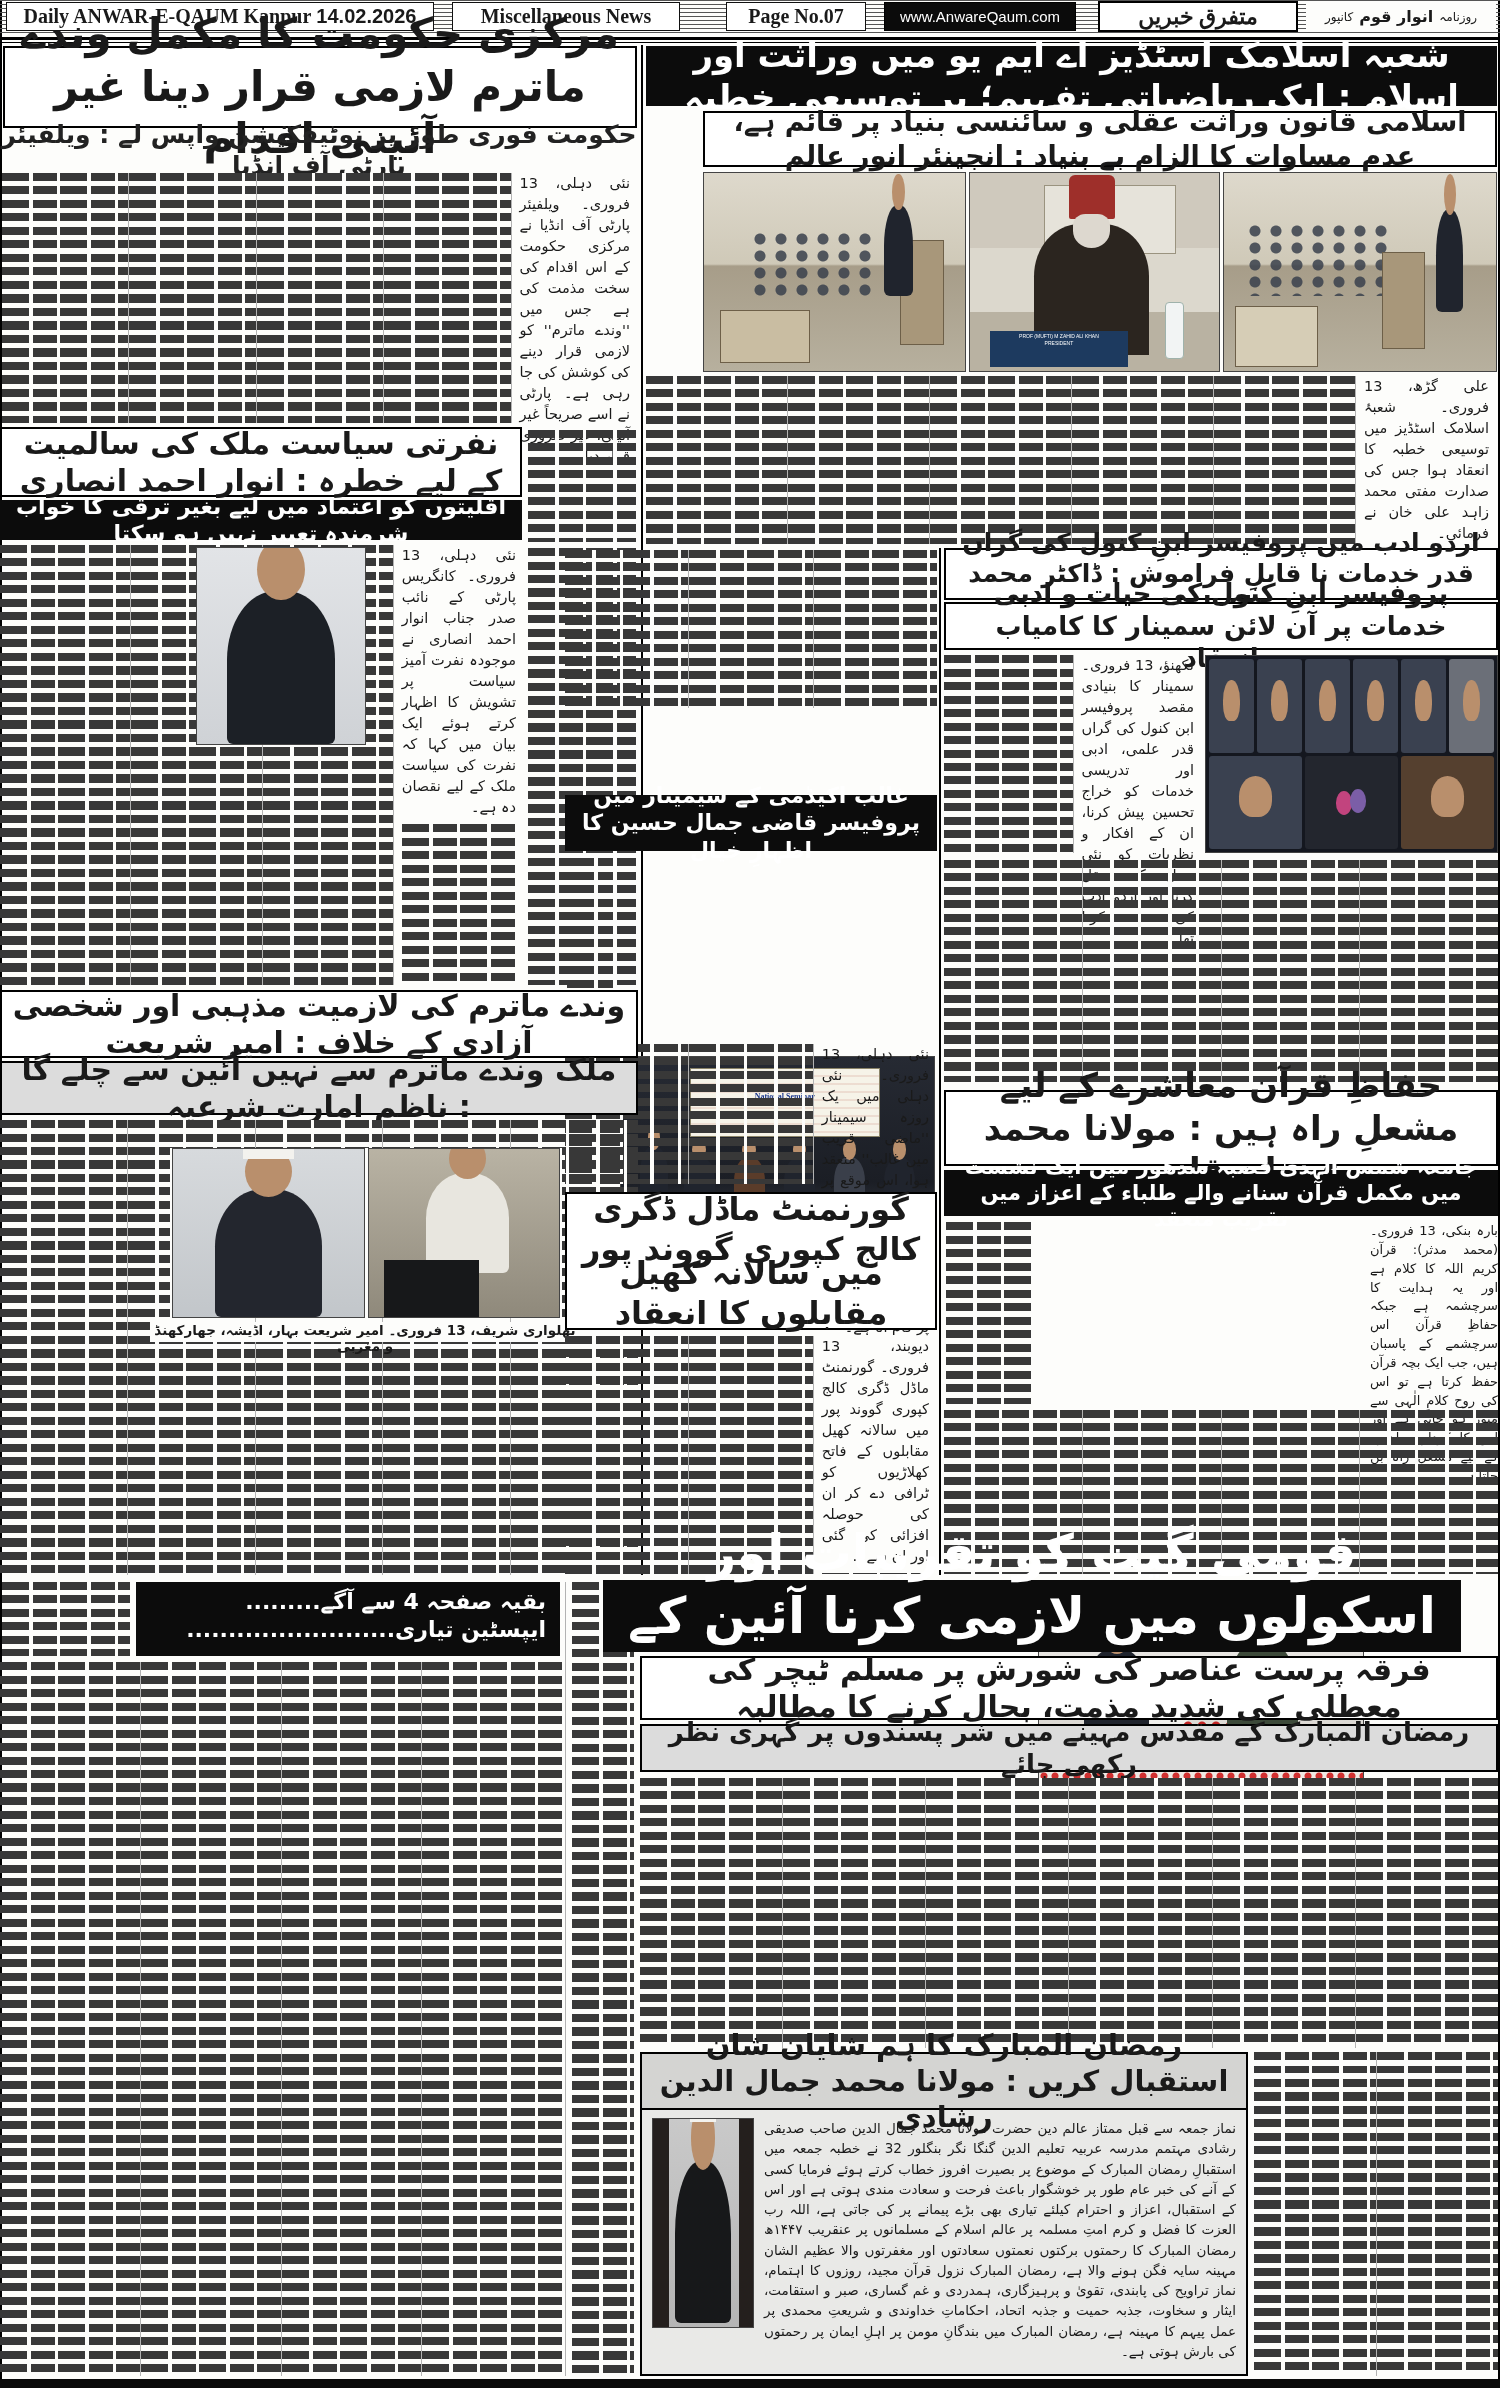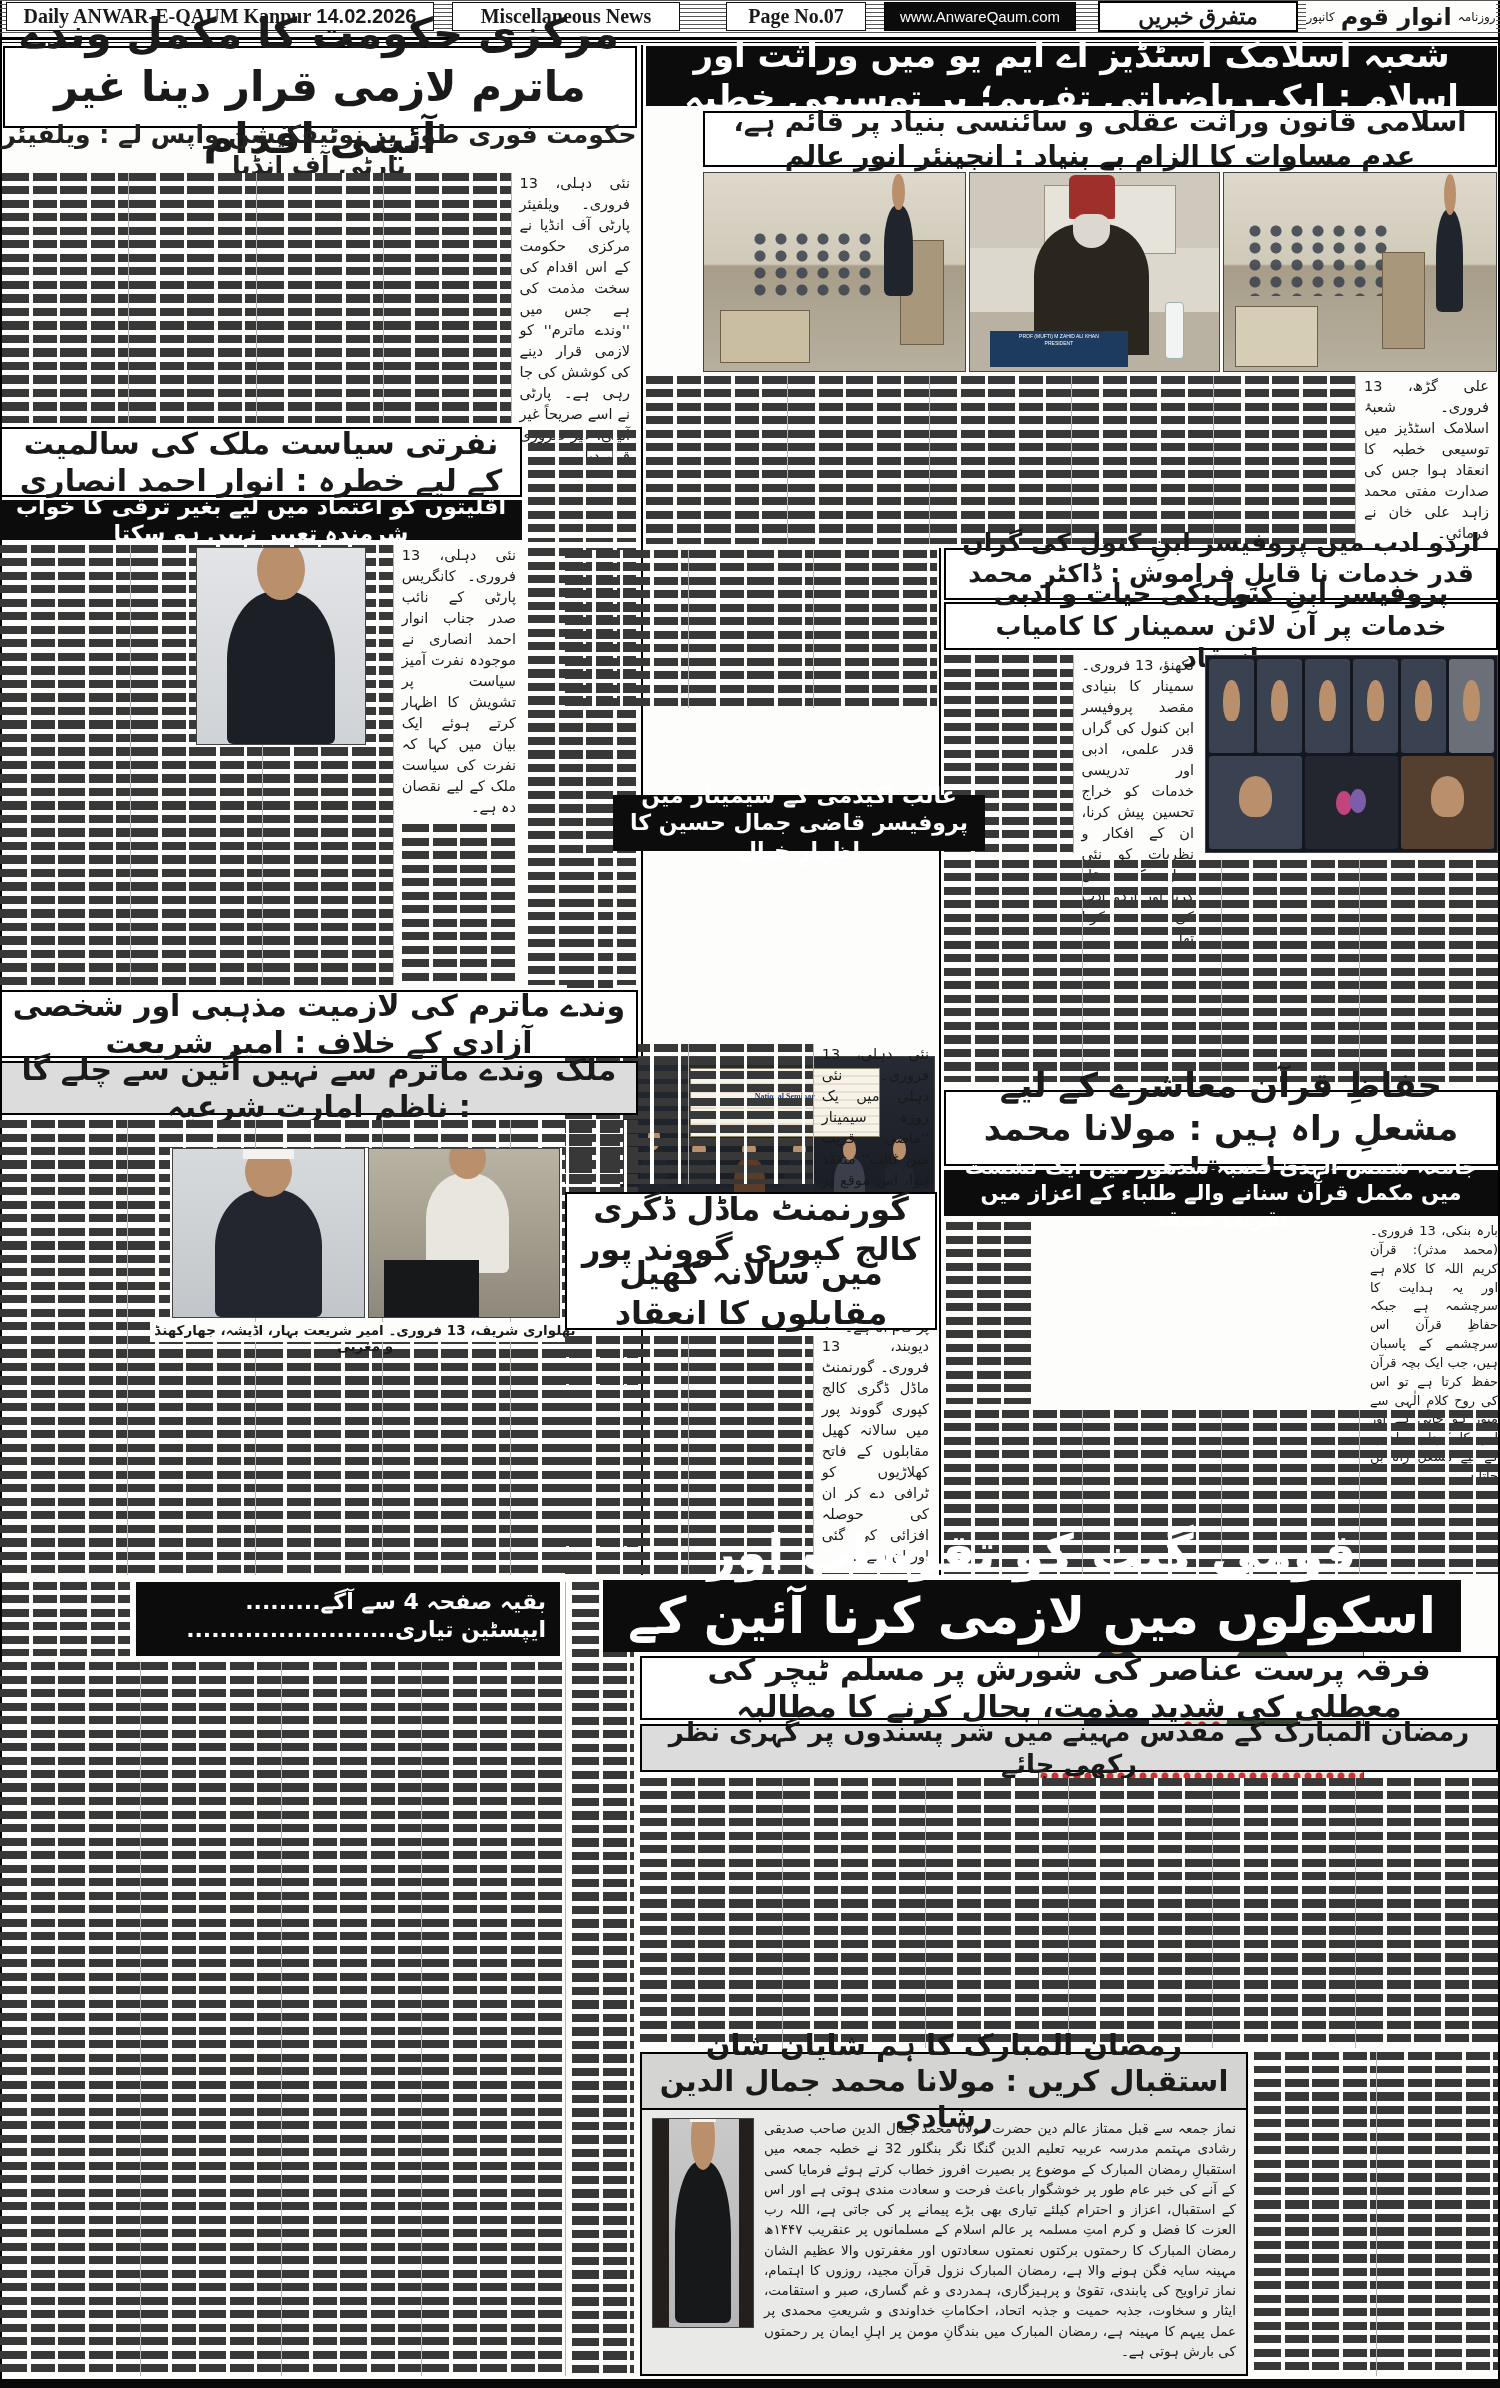--- a/index.html
+++ b/index.html
@@ -81,21 +81,21 @@
     <div class="abs mh-box ctr" style="left:6px;top:2px;width:428px;height:29px;">
       <span>Daily ANWAR-E-QAUM Kanpur</span>&nbsp;
       <span style="font-family:'Liberation Sans',sans-serif;font-weight:700;">14.02.2026</span>
     </div>
     <div class="abs mh-box ctr" style="left:452px;top:2px;width:228px;height:29px;">Miscellaneous News</div>
     <div class="abs mh-box ctr" style="left:726px;top:2px;width:140px;height:29px;">Page No.07</div>
     <div class="abs mh-dark ctr" style="left:884px;top:2px;width:192px;height:29px;">www.AnwareQaum.com</div>
     <div class="abs mh-box ctr ur" style="left:1098px;top:1px;width:200px;height:31px;border:2px solid #000;font-size:22px;font-weight:700;">متفرق خبریں</div>
     <div class="abs ctr ur" style="left:1306px;top:2px;width:190px;height:29px;background:#fdfdfb;gap:6px;">
       <span style="font-size:12px;">روزنامہ</span>
-      <span style="font-size:24px;font-weight:700;">انوار قوم</span>
+      <span style="font-size:16px;font-weight:700;">انوار قوم</span>
       <span style="font-size:12px;">کانپور</span>
     </div>
   </div>
   <div class="abs ruletop" style="left:0;top:37px;width:1500px;"></div>
 
   <div class="abs hbox ctr ur nasta" style="left:3px;top:46px;width:634px;height:82px;font-size:42px;">مرکزی حکومت کا مکمل وندے ماترم لازمی قرار دینا غیر آئینی اقدام</div>
   <div class="abs ctr ur nasta" style="left:0;top:131px;width:638px;height:38px;font-size:25px;color:#222;">حکومت فوری طور پر نوٹیفکیشن واپس لے : ویلفیئر پارٹی آف انڈیا</div>
   <div class="abs cols" style="left:2px;top:173px;width:636px;height:250px;">
     <div class="gcol lead-col">
         <p class="lead ur">نئی دہلی، 13 فروری۔ ویلفیئر پارٹی آف انڈیا نے مرکزی حکومت کے اس اقدام کی سخت مذمت کی ہے جس میں ''وندے ماترم'' کو لازمی قرار دینے کی کوشش کی جا رہی ہے۔ پارٹی نے اسے صریحاً غیر آئینی، غیر ضروری قرار دیا۔</p>
@@ -195,21 +195,21 @@
       </div>
     <div class="gcol greek"></div>
   </div>
   <div class="abs cols" style="left:944px;top:860px;width:554px;height:222px;">
     <div class="gcol greek"></div>
     <div class="gcol greek"></div>
     <div class="gcol greek"></div>
     <div class="gcol greek"></div>
   </div>
 
-  <div class="abs hband ctr ur nasta" style="left:565px;top:795px;width:372px;height:56px;font-size:22px;margin-left:48px;">غالب اکیڈمی کے سیمینار میں پروفیسر قاضی جمال حسین کا اظہارِ خیال</div>
+  <div class="abs hband ctr ur nasta" style="left:565px;top:795px;width:372px;height:56px;font-size:22px;">غالب اکیڈمی کے سیمینار میں پروفیسر قاضی جمال حسین کا اظہارِ خیال</div>
   <div class="abs greek" style="left:567px;top:858px;width:46px;height:180px;"></div>
   <div class="abs ph" style="left:620px;top:858px;width:315px;height:180px;background:linear-gradient(180deg,#262a33,#1b1e25 70%,#3a3e47);">
     <div class="banner" style="left:22%;top:6%;width:60%;height:38%;">
       <div class="bt">National Seminar</div>
     </div>
     <div class="sil" style="left:6%;bottom:16%;width:9%;height:34%;"></div>
     <div class="sil" style="left:20%;bottom:14%;width:10%;height:30%;"></div>
     <div class="sil" style="left:36%;bottom:14%;width:10%;height:30%;background:#5a3c2a;"></div>
     <div class="sil" style="left:52%;bottom:14%;width:10%;height:30%;"></div>
     <div class="sil" style="left:68%;bottom:14%;width:10%;height:30%;background:#3a3f4a;"></div>

